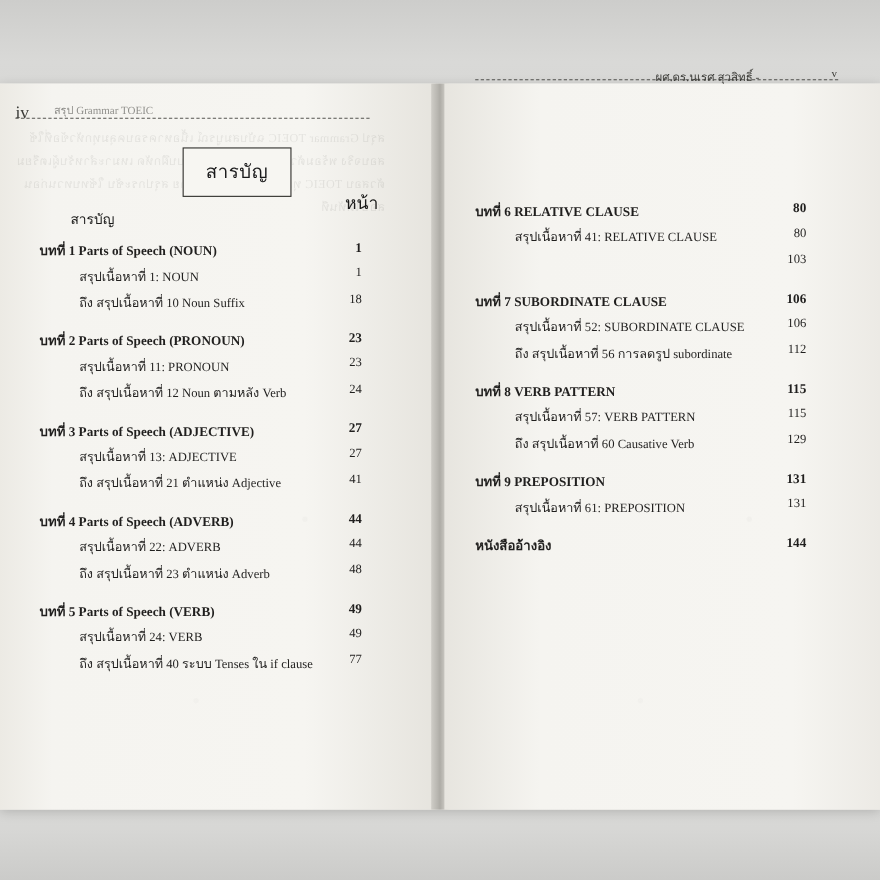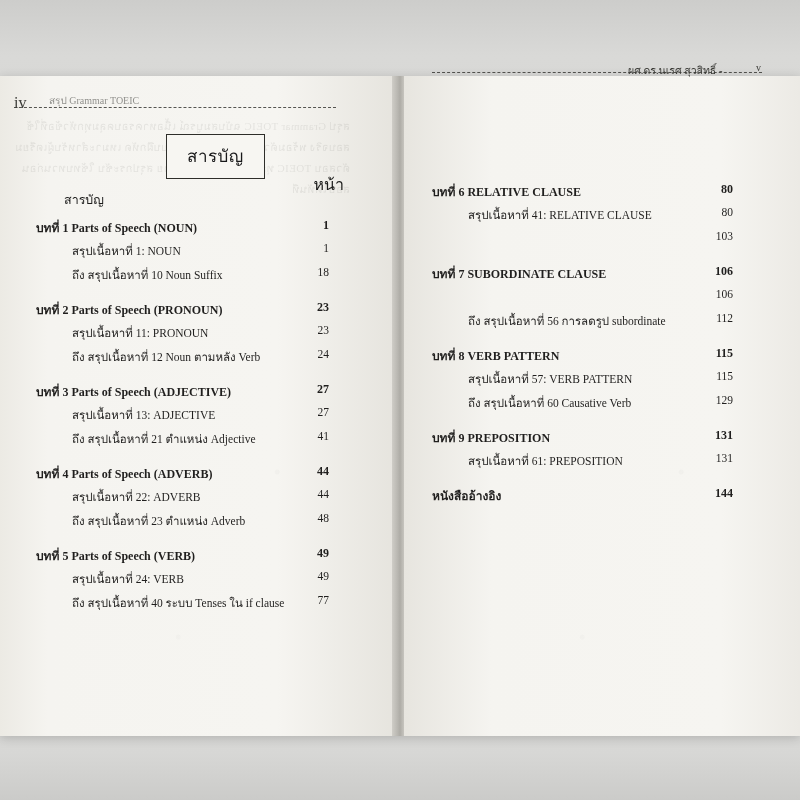--- a/index.html
+++ b/index.html
@@ -109,21 +109,21 @@
     width: 322px;
   }
 
   
   .rp-rule {
     left: 432px;
     top: 72px;
     width: 330px;
   }
   .rp-head-text {
-    left: 628px;
+    left: 596px;
     top: 62px;
     font-size: 10.5px;
   }
 
   
   .title-box {
     position: absolute;
     left: 166px;
     top: 58px;
     padding: 7px 20px 9px 20px;
@@ -352,20 +352,21 @@
       <span class="num">103</span>
     </div>
 
     <div class="chapter-gap"></div>
 
     <div class="row lvl0">
       <span class="txt thai">บทที่ 7  SUBORDINATE  CLAUSE</span>
       <span class="num">106</span>
     </div>
     <div class="row lvl1">
+      <span class="txt thai">สรุปเนื้อหาที่ 52: SUBORDINATE CLAUSE</span>
       <span class="num">106</span>
     </div>
     <div class="row lvl2">
       <span class="txt thai">ถึง  สรุปเนื้อหาที่  56 การลดรูป subordinate</span>
       <span class="num">112</span>
     </div>
 
     <div class="chapter-gap"></div>
 
     <div class="row lvl0">

